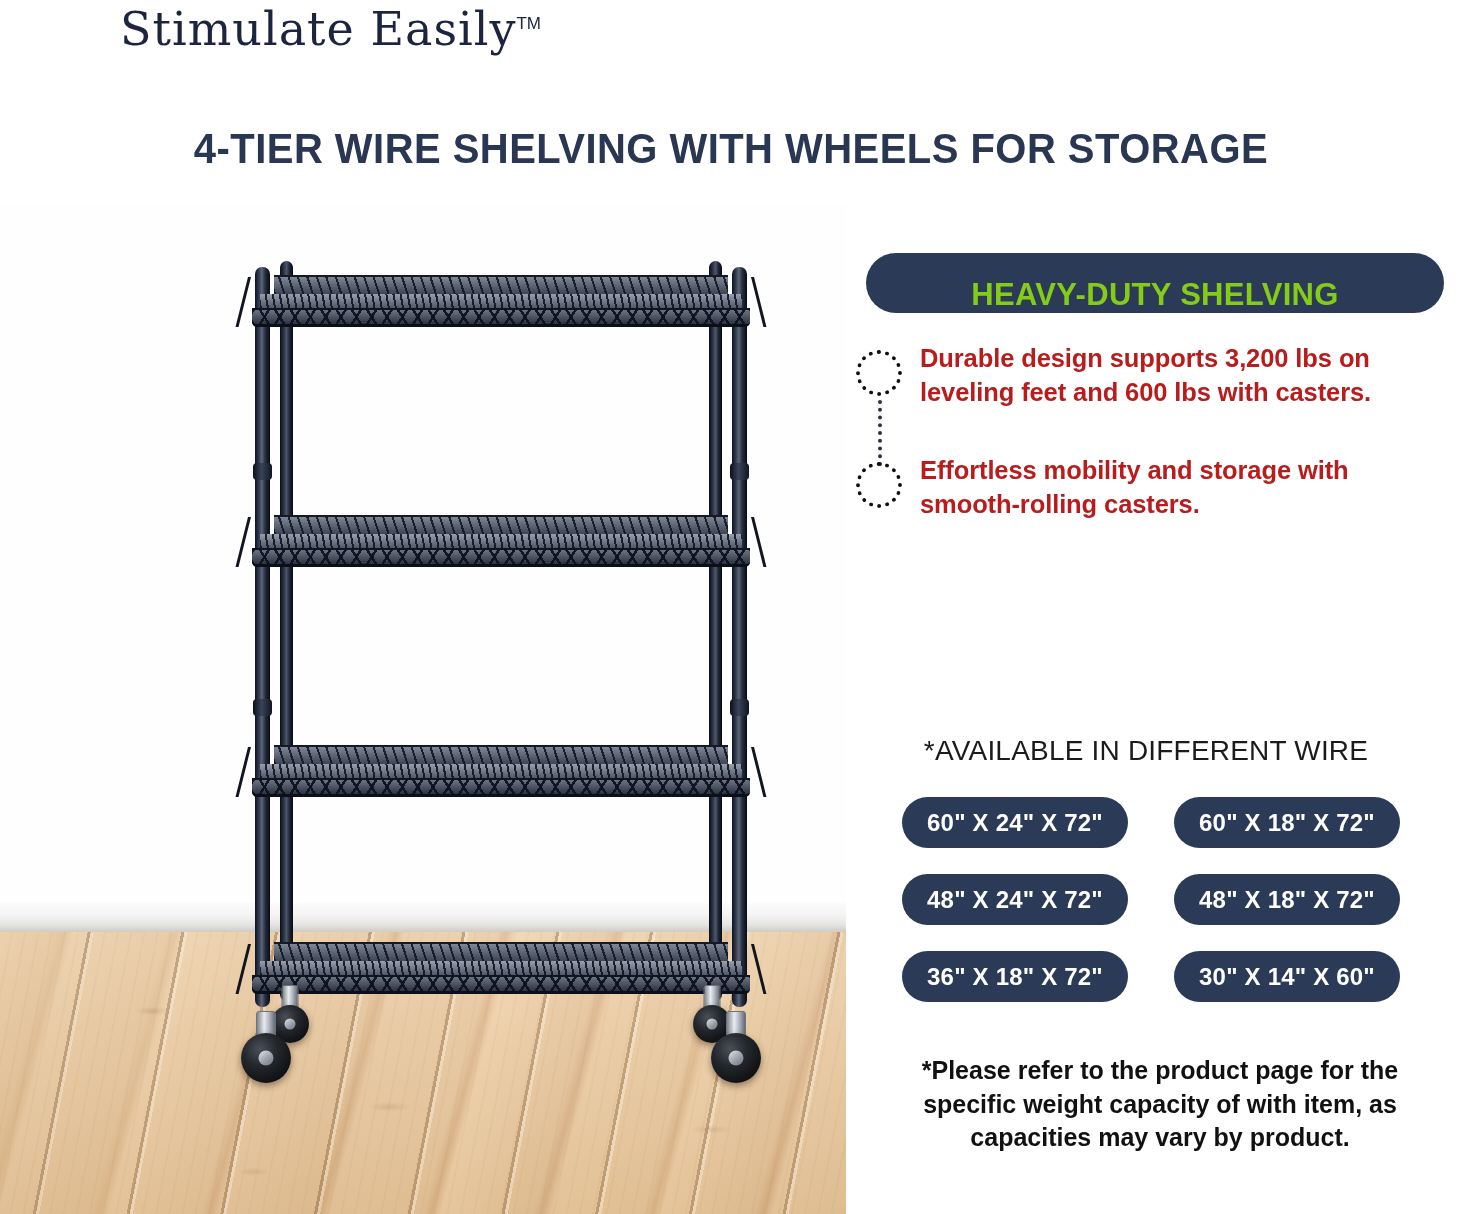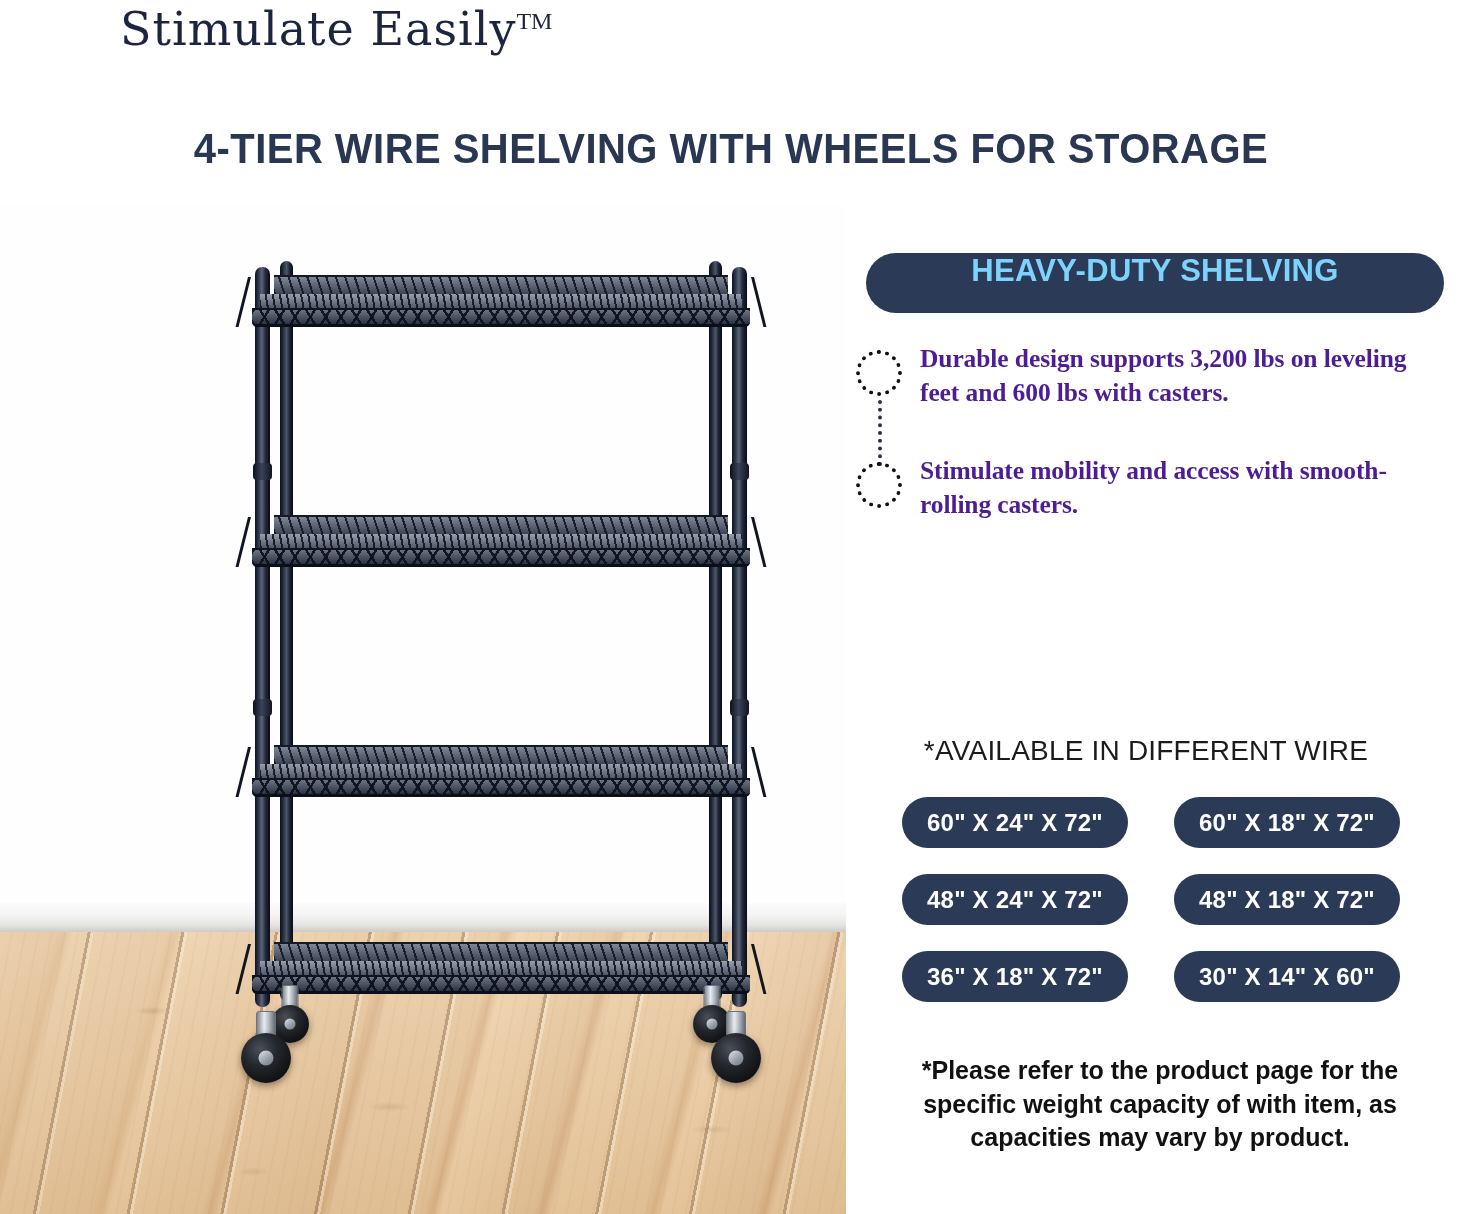--- a/index.html
+++ b/index.html
@@ -12,22 +12,22 @@
   .page { position:relative; width:1462px; height:1214px; background:#fff; }
 
   
   .logo {
     position:absolute; left:120px; top:2px;
     font-family:"DejaVu Serif", serif;
     font-size:46px; letter-spacing:1px;
     color:#1d2440; white-space:nowrap;
   }
   .logo .tm {
-    font-size:24px; vertical-align:super;
-    letter-spacing:0; font-family:Liberation Serif, serif;
+    font-size:17px; vertical-align:super;
+    letter-spacing:0; font-family:Liberation Sans, sans-serif;
   }
 
   
   .title {
     position:absolute; left:0; top:124px; width:1462px;
     text-align:center;
     font-family:"Liberation Sans", sans-serif;
     font-weight:bold; font-size:43px; letter-spacing:0.5px;
     color:#2a3752;
     transform:scaleX(0.93); transform-origin:center top;
@@ -173,22 +173,22 @@
     position:absolute; left:50%; top:50%; transform:translate(-50%,-50%);
     border-radius:50%;
     background:linear-gradient(140deg,#e3e7ec,#9aa1aa 55%,#6e757e);
   }
 
   
   .badge {
     position:absolute; left:866px; top:253px;
     width:578px; height:60px; border-radius:30px;
     background:#2b3a57;
-    display:flex; align-items:flex-start; justify-content:center;
-    color:#7dd3fc; font-weight:bold; font-size:31px; letter-spacing:0.3px;
+    display:flex; align-items:flex-end; justify-content:center;
+    color:#84cc16; font-weight:bold; font-size:31px; letter-spacing:0.3px;
   }
 
   .features { position:absolute; left:846px; top:342px; width:600px; }
   .feature { position:relative; display:flex; align-items:flex-start; margin-bottom:44px; }
   .feature:last-child { margin-bottom:0; }
   .marker-col { position:relative; width:74px; flex:0 0 74px; }
   .dot-circle {
     position:absolute; left:10px; top:8px;
     width:46px; height:46px; border-radius:50%;
     border:4px dotted #111111;
@@ -196,21 +196,21 @@
   }
   .dot-line {
     position:absolute; left:32px; top:58px;
     width:0; height:66px;
     border-left:4px dotted #2a3140;
   }
   .feature:last-child .dot-line { display:none; }
   .feature-text {
     flex:1;
     font-weight:bold; font-size:25.5px; line-height:1.33;
-    color:#4c1d95; letter-spacing:-0.1px;font-family:Liberation Serif, serif;
+    color:#b91c1c; letter-spacing:-0.1px;
   }
 
   .sizes-heading {
     position:absolute; left:846px; top:735px; width:600px;
     text-align:center; font-size:28px; color:#1b1b1b;
     font-weight:normal; letter-spacing:0.2px;
   }
 
   .size-grid {
     position:absolute; left:902px; top:797px;
@@ -333,21 +333,21 @@
       </div>
       <div class="feature-text">Durable design supports 3,200 lbs on leveling feet and 600 lbs with casters.</div>
     </div>
 
 
     <div class="feature">
       <div class="marker-col">
         <div class="dot-circle"></div>
 
       </div>
-      <div class="feature-text">Stimulate mobility and access with smooth-rolling casters.</div>
+      <div class="feature-text">Effortless mobility and storage with smooth-rolling casters.</div>
     </div>
   </div>
 
   <div class="sizes-heading">*AVAILABLE IN DIFFERENT WIRE</div>
 
   <div class="size-grid">
     <div class="size-pill">
         <span>60" X 24" X 72"</span>
       </div>
     <div class="size-pill">

